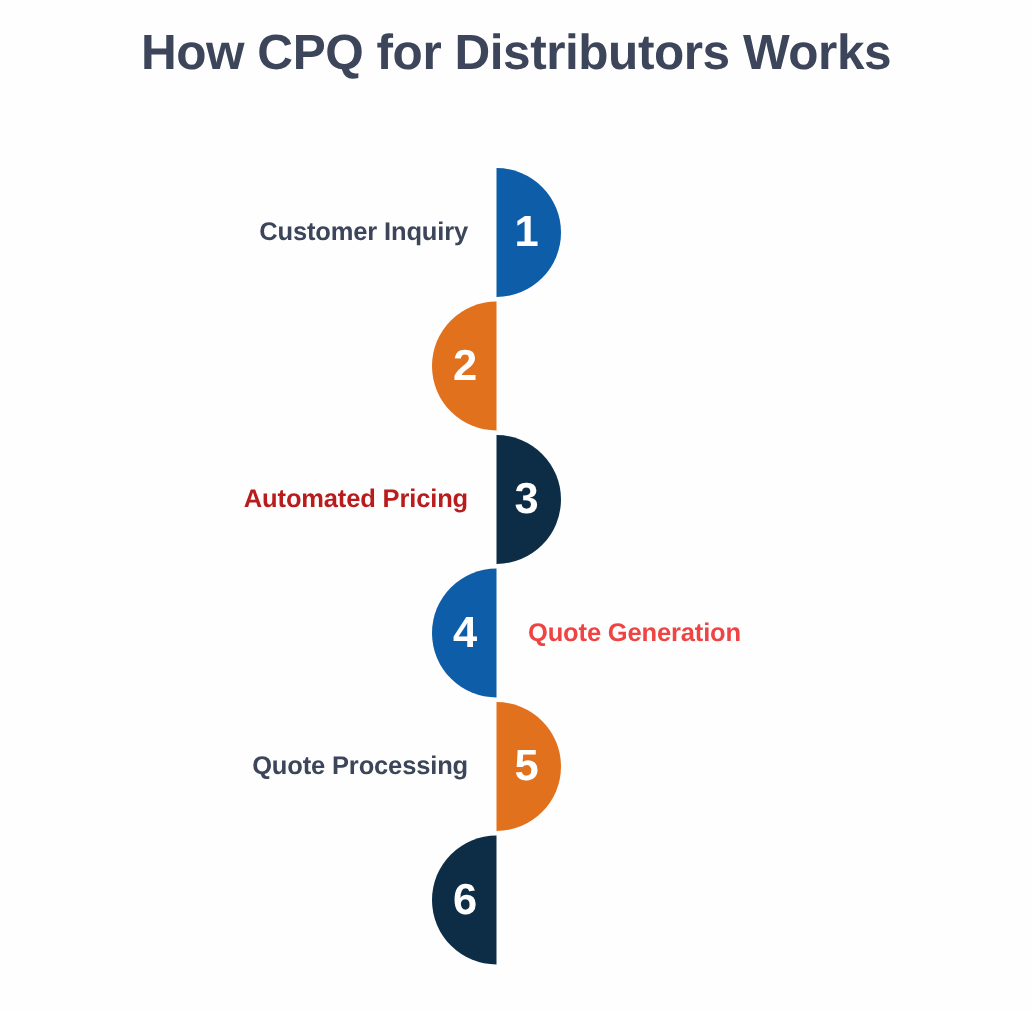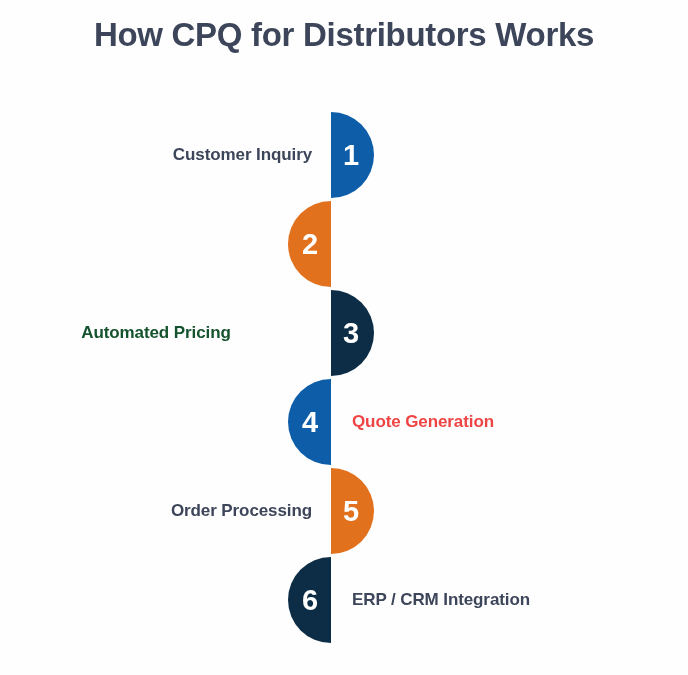--- a/index.html
+++ b/index.html
@@ -129,35 +129,34 @@
     </div>
 
     <div class="step left" style="top:201px;">
       <div class="half" style="background: rgb(226, 113, 29);"></div>
       <div class="num" style="color: rgb(255, 255, 255);">2</div>
     </div>
 
     <div class="step right" style="top:290px;">
       <div class="half" style="background: rgb(12, 45, 69);"></div>
       <div class="num" style="color: rgb(255, 255, 255);">3</div>
-      <div class="label" style="color: #14532d; text-align: center;">Automated Pricing</div>
+      <div class="label" style="color: #b91c1c;">Automated Pricing</div>
     </div>
 
     <div class="step left" style="top:379px;">
       <div class="half" style="background: rgb(13, 93, 168);"></div>
       <div class="num" style="color: rgb(255, 255, 255);">4</div>
       <div class="label" style="color: #ef4444;">Quote Generation</div>
     </div>
 
     <div class="step right" style="top:468px;">
       <div class="half" style="background: rgb(226, 113, 29);"></div>
       <div class="num" style="color: rgb(255, 255, 255);">5</div>
-      <div class="label" style="color: rgb(60, 69, 89);">Order Processing</div>
+      <div class="label" style="color: rgb(60, 69, 89);">Quote Processing</div>
     </div>
 
     <div class="step left" style="top:557px;">
       <div class="half" style="background: rgb(12, 45, 69);"></div>
       <div class="num" style="color: rgb(255, 255, 255);">6</div>
-      <div class="label" style="color: rgb(60, 69, 89);">ERP / CRM Integration</div>
     </div>
 
   </div>
 </div>
 
 </body></html>

